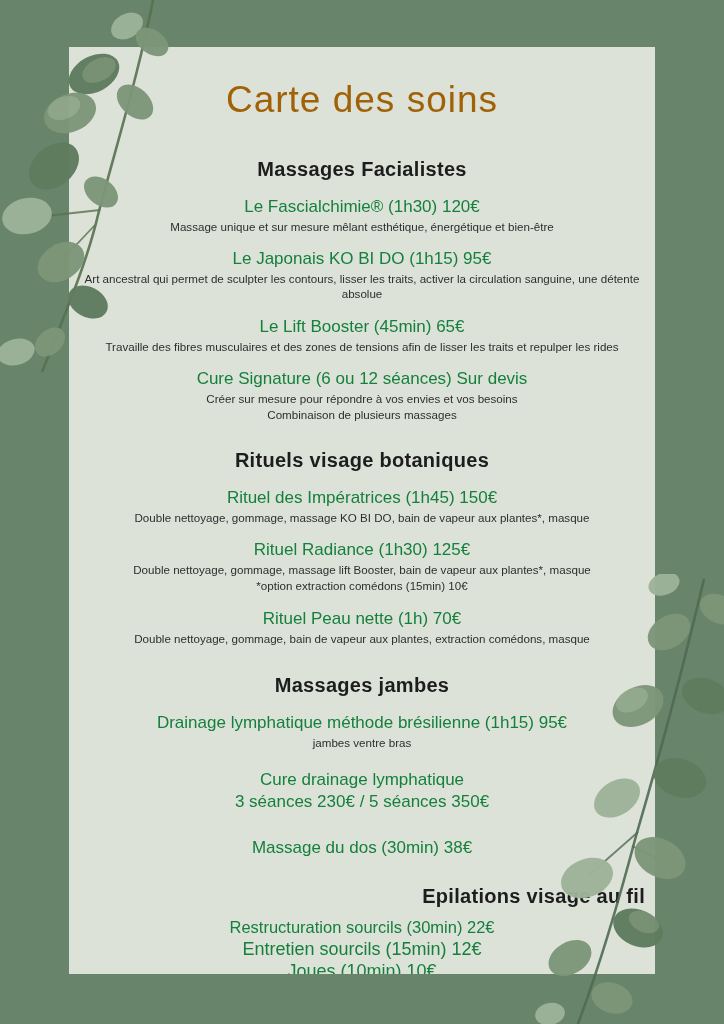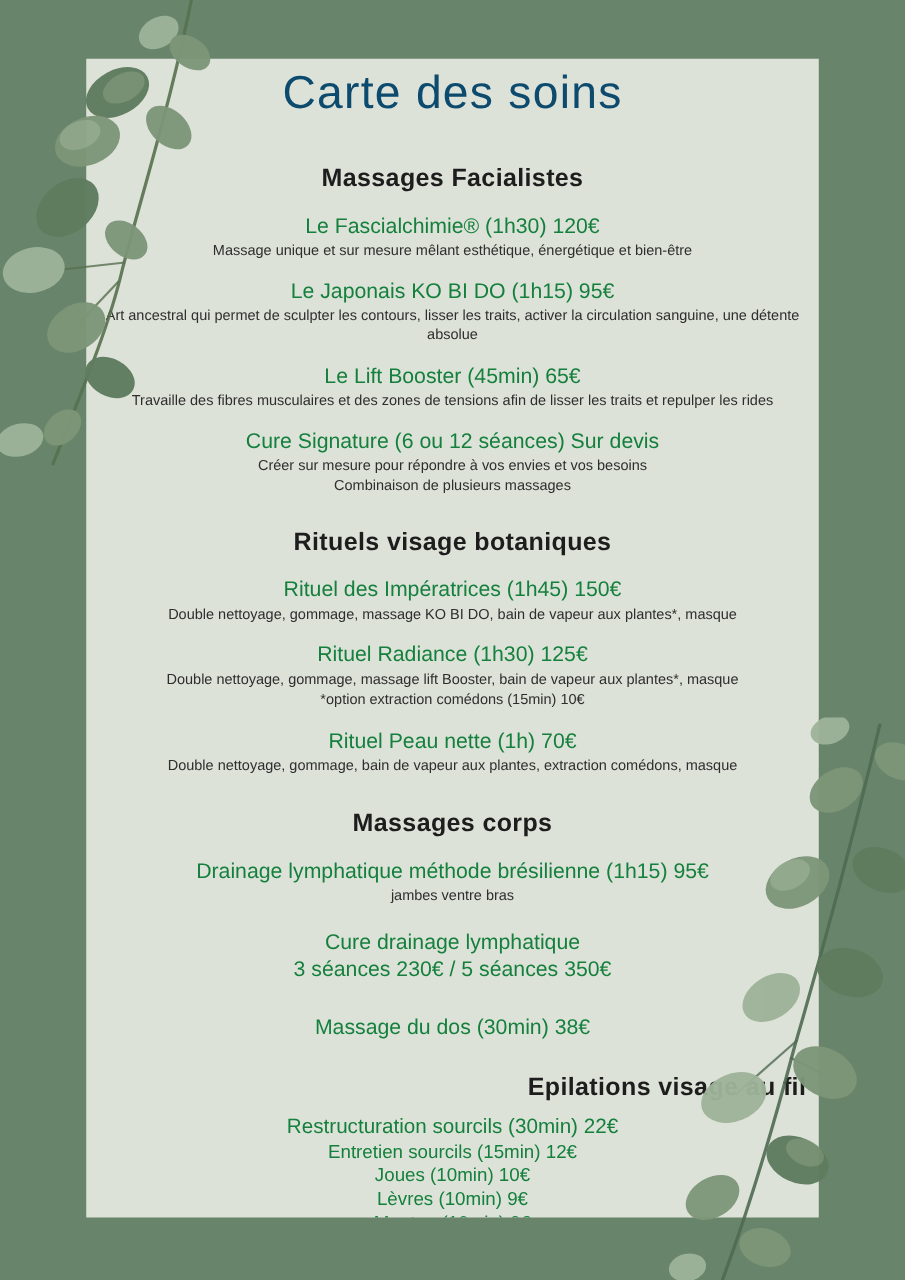--- a/index.html
+++ b/index.html
@@ -22,26 +22,26 @@
     width:586px;height:927px;
     background:var(--card);
     color:var(--title);
     text-align:center;
     overflow:hidden;
     z-index:1;
     box-sizing:border-box;
     padding:6px 10px 0 10px;
   }
   .page-title{
-    margin-top:0;
+    margin-top:26px;
     font-size:37px;
     font-weight:400;
     letter-spacing:1px;
     line-height:1.15;
-    color:#0c4a6e;
+    color:#a16207;
   }
   .section-heading{
     margin-top:34px;
     font-size:20px;
     font-weight:700;
     letter-spacing:.3px;
     line-height:1.3;
   }
   .section-heading.sp2{margin-top:24px;}
   .section-heading.sp3{margin-top:26px;}
@@ -54,21 +54,21 @@
   }
   .item-desc{
     font-size:11.6px;
     line-height:1.32;
     color:var(--desc);
     margin-top:1px;
   }
   .item.gap-md{margin-top:18px;}
   .item.gap-lg{margin-top:24px;}
   .item.tight{margin-top:3px;}
-  .item.tight .item-title{line-height:1.08;font-size:15px;}
+  .item.tight .item-title{line-height:1.08;font-size:18px;}
   .item.tight-first{margin-top:10px;}
   .item.tight-first .item-title{line-height:1.08;font-size:16.5px;}
   .leaf-branch{position:absolute;z-index:2;pointer-events:none;}
   .leaf-branch.top-left{left:0;top:0;}
   .leaf-branch.bottom-right{right:0;bottom:0;}
 </style>
 </head>
 <body>
 
 <div class="canvas">
@@ -111,21 +111,21 @@
       <div class="item-title">Rituel Radiance (1h30) 125€</div>
       <div class="item-desc">Double nettoyage, gommage, massage lift Booster, bain de vapeur aux plantes*, masque</div>
       <div class="item-desc">*option extraction comédons (15min) 10€</div>
     </div>
 
     <div class="item">
       <div class="item-title">Rituel Peau nette (1h) 70€</div>
       <div class="item-desc">Double nettoyage, gommage, bain de vapeur aux plantes, extraction comédons, masque</div>
     </div>
 
-    <div class="section-heading sp3">Massages corps</div>
+    <div class="section-heading sp3">Massages jambes</div>
 
     <div class="item">
       <div class="item-title">Drainage lymphatique méthode brésilienne (1h15) 95€</div>
       <div class="item-desc">jambes ventre bras</div>
     </div>
 
     <div class="item gap-md">
       <div class="item-title">Cure drainage lymphatique</div>
       <div class="item-title">3 séances 230€ / 5 séances 350€</div>
     </div>

